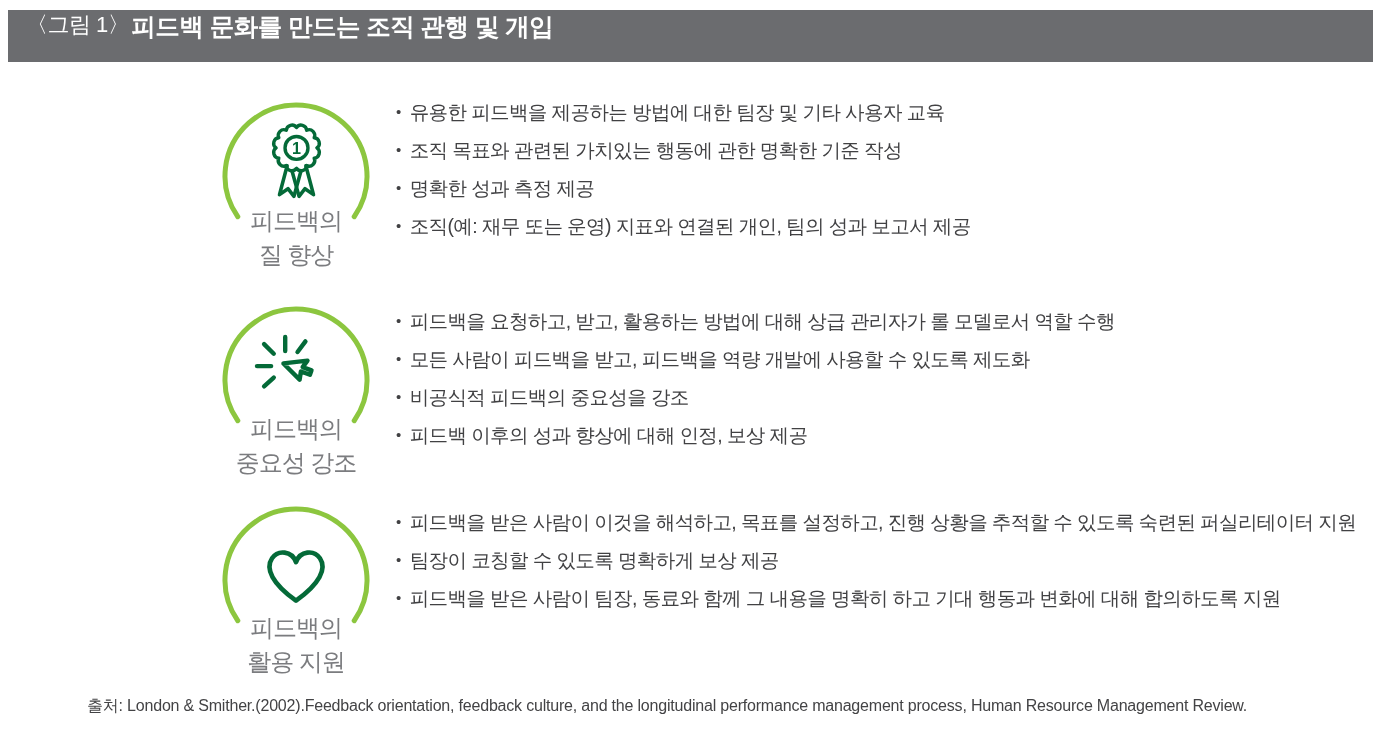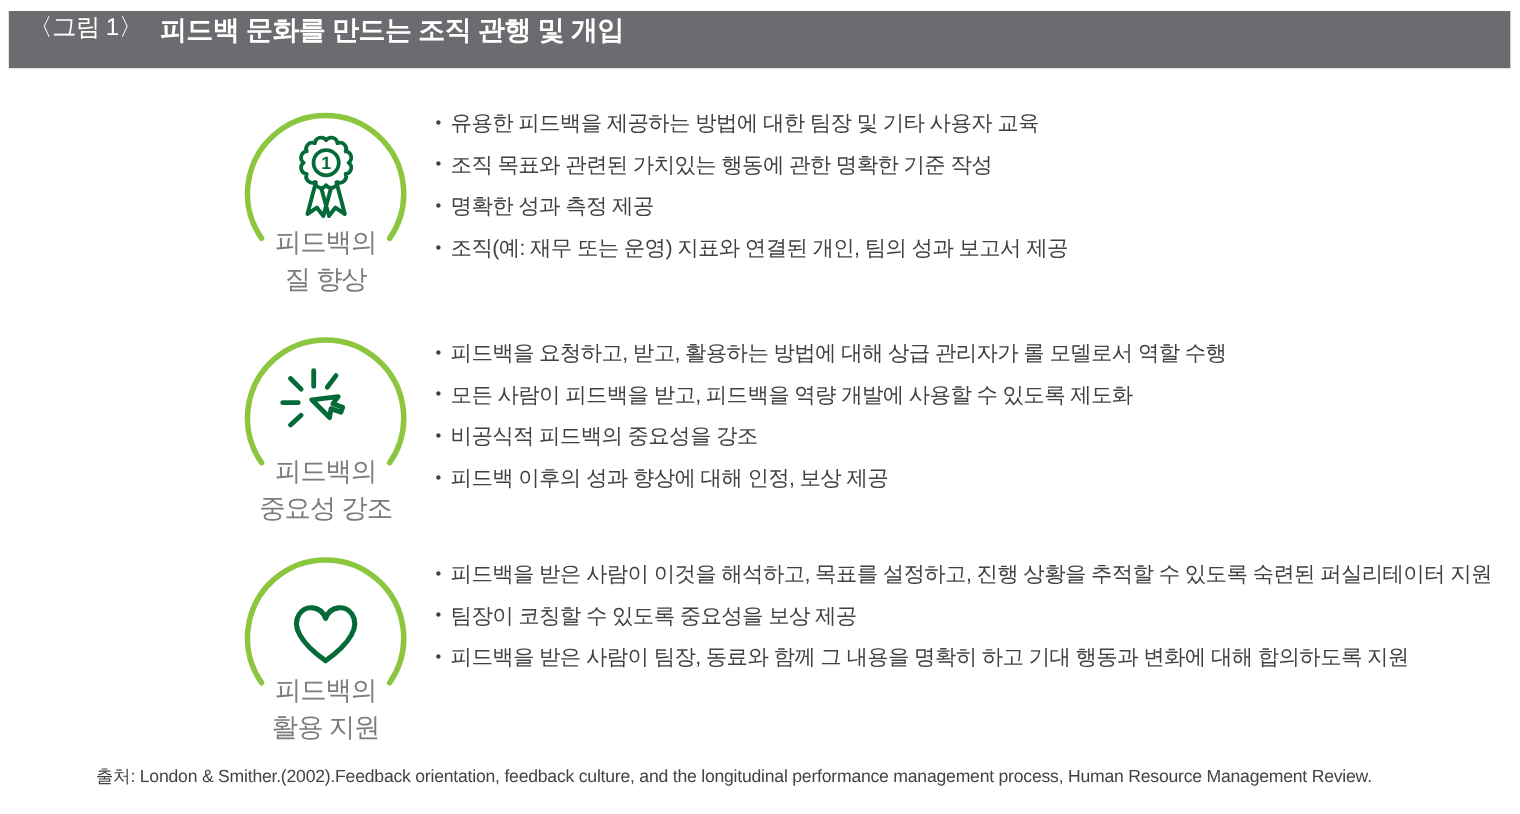--- a/index.html
+++ b/index.html
@@ -14,21 +14,21 @@
   
   .header-bar {
     position: absolute; left: 8px; top: 10px;
     width: 1365px; height: 52px;
     background: #6b6c6f;
     display: flex; align-items: flex-start;
     padding-left: 18px; box-sizing: border-box;
     color: #ffffff;
   }
   .fig-label { font-size: 22px; font-weight: 500; letter-spacing: -0.5px; }
-  .fig-title { font-size: 24.5px; font-weight: 800; margin-left: 16px; letter-spacing: -0.5px; }
+  .fig-title { font-size: 24.5px; font-weight: 800; margin-left: 2px; letter-spacing: -0.5px; }
 
   
   .ring { position: absolute; left: 221px; }
   .icon-svg { position: absolute; }
   .icon-label {
     position: absolute; left: 196px; width: 200px;
     text-align: center;
     color: #7b7c7f;
     font-size: 24px; font-weight: 400;
     line-height: 34px; letter-spacing: -1px;
@@ -120,19 +120,19 @@
   </svg>
   <svg class="icon-svg" style="left:254px; top:531px" width="84" height="84" viewBox="0 0 100 100">
     <path class="stroke-green" stroke-width="5.5" stroke-linejoin="round" d="M 50 83 C 22 63 13 45 21.5 32.5 C 28.5 22 45 23.5 50 37 C 55 23.5 71.5 22 78.5 32.5 C 87 45 78 63 50 83 Z"></path>
   </svg>
   <div class="icon-label" style="top:611px">
     <div>피드백의</div>
     <div>활용 지원</div>
   </div>
   <ul class="bullets" style="top:504px">
     <li>피드백을 받은 사람이 이것을 해석하고, 목표를 설정하고, 진행 상황을 추적할 수 있도록 숙련된 퍼실리테이터 지원</li>
-    <li>팀장이 코칭할 수 있도록 중요성을 보상 제공</li>
+    <li>팀장이 코칭할 수 있도록 명확하게 보상 제공</li>
     <li>피드백을 받은 사람이 팀장, 동료와 함께 그 내용을 명확히 하고 기대 행동과 변화에 대해 합의하도록 지원</li>
   </ul>
 
   <div class="source">출처: London &amp; Smither.(2002).Feedback orientation, feedback culture, and the longitudinal performance management process, Human Resource Management Review.</div>
 
 </div>
 
 </body></html>

